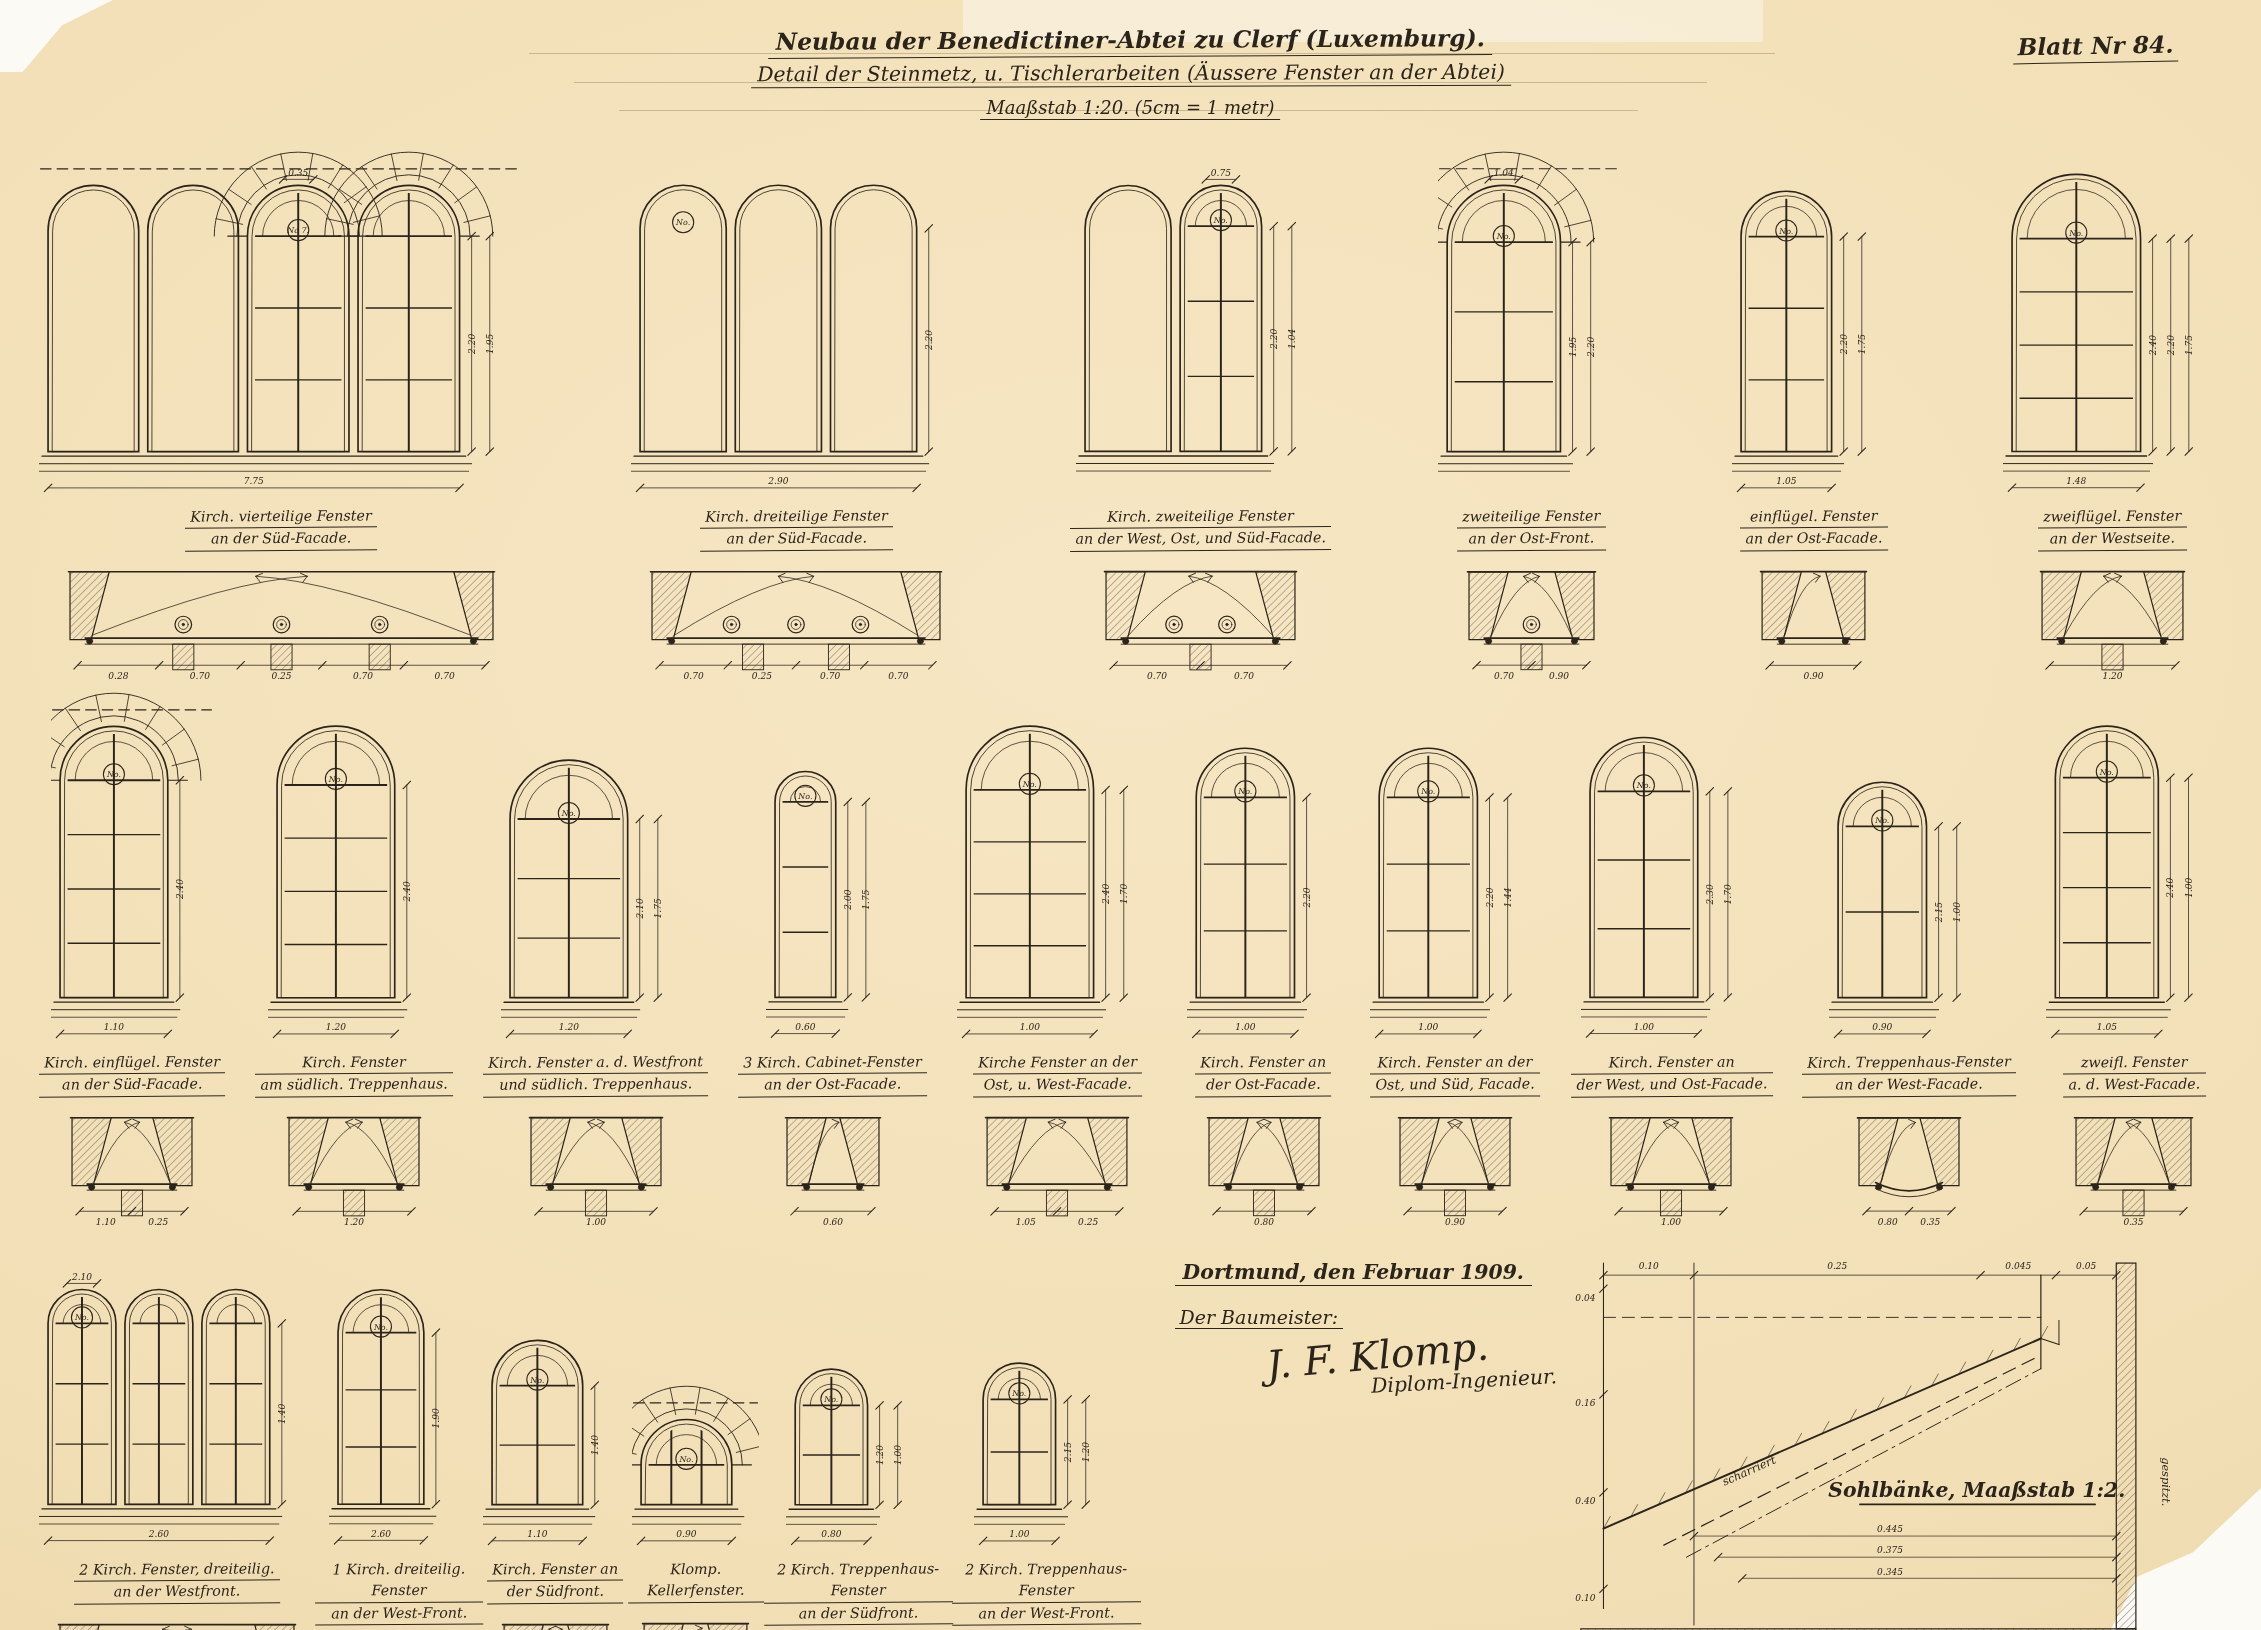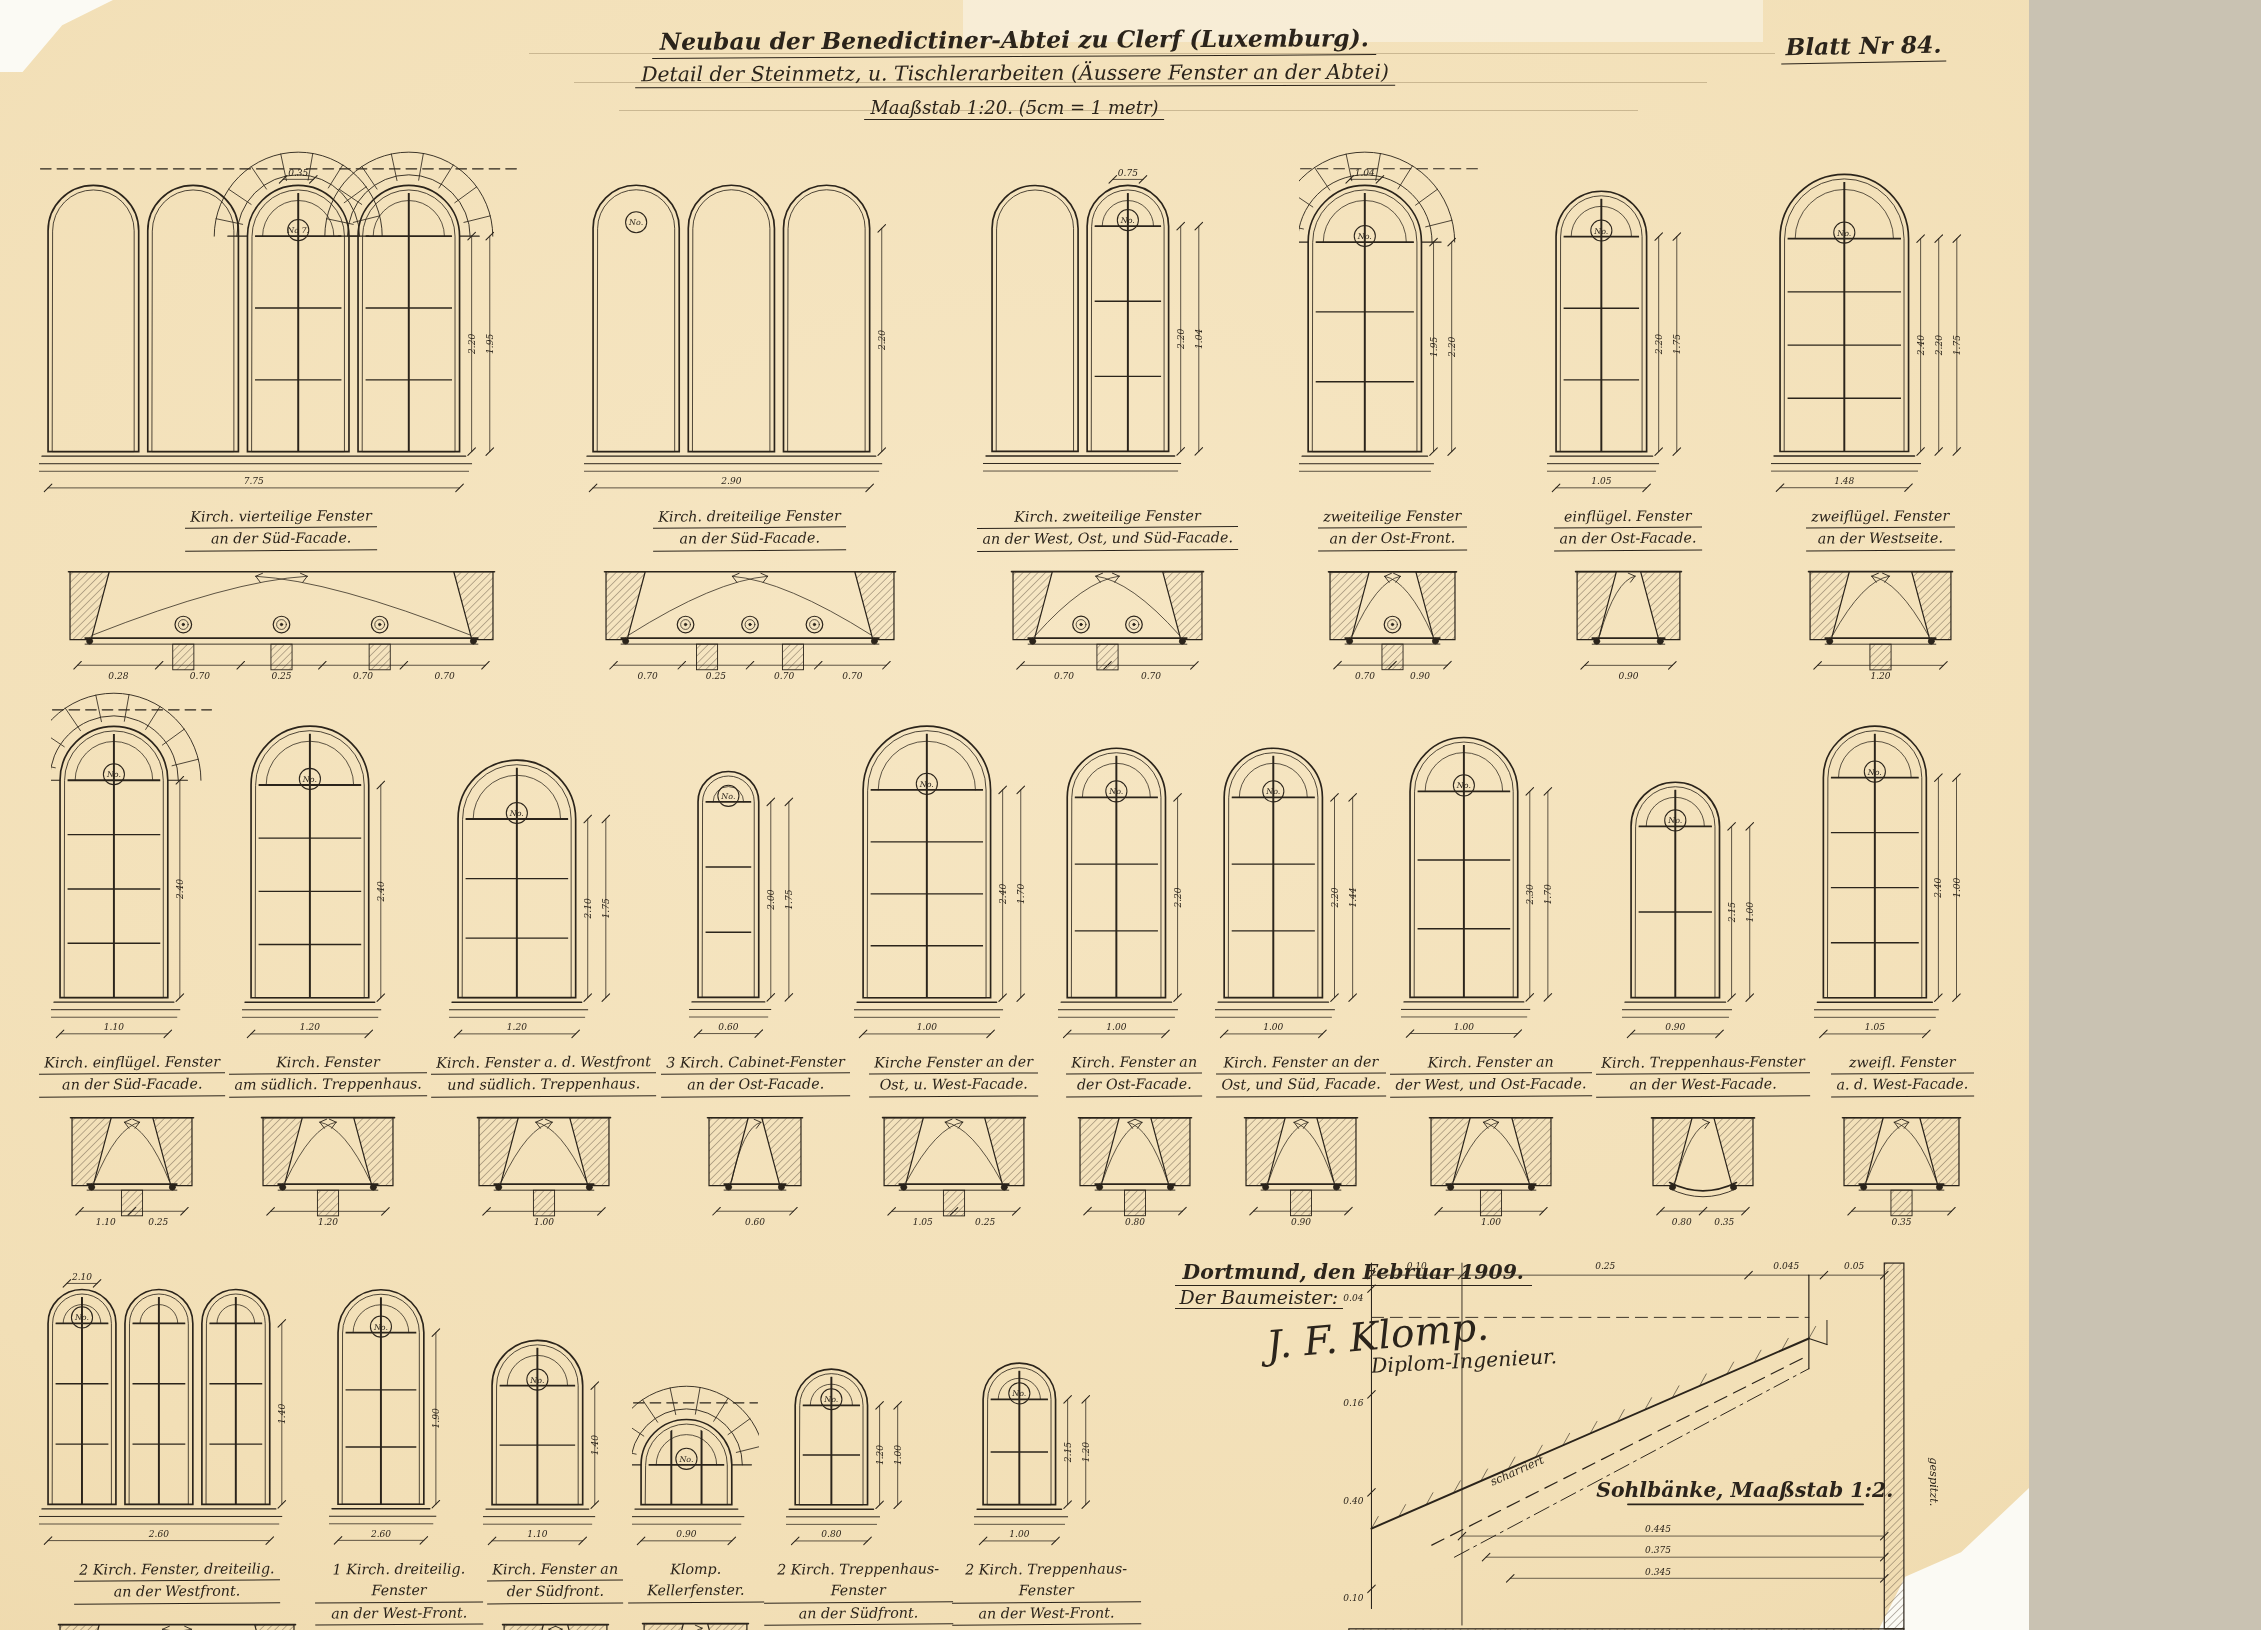--- a/index.html
+++ b/index.html
@@ -1,17 +1,17 @@
 <!DOCTYPE html>
 <html style="font-size:12px"><head>
 <meta charset="utf-8">
 <style>
   html,body{margin:0;padding:0;background:#c9c2b2;}
   .paper{
-    position:relative;width:2029px;height:1631px;overflow:hidden;
+    position:relative;width:2261px;height:1631px;overflow:hidden;
     background:
       radial-gradient(130% 110% at 50% 38%, #f6e6c3 0%, #f2dfb6 55%, #ecd5a6 85%, #e3c993 100%);
     font-family:"DejaVu Serif", serif; color:#2b241b;
   }
   .tear{position:absolute;background:#fbfaf4;}
   .tear-tl{left:0;top:0;width:113px;height:72px;clip-path:polygon(0 0,100% 0,55% 35%,20% 100%,0 100%);}
   .tear-top{left:963px;top:0;width:800px;height:42px;background:rgba(250,245,232,.6);}
   .tear-br{right:0;bottom:0;width:151px;height:143px;clip-path:polygon(100% 0,100% 100%,0 100%,18% 62%,55% 45%);}
   .rule{position:absolute;height:0.8px;background:rgba(80,58,25,.25);}
   .header{position:absolute;top:26px;left:50%;transform:translateX(-50%);text-align:center;z-index:3;}
@@ -26,21 +26,21 @@
   .col{display:flex;flex-direction:column;align-items:center;}
   .win-area{display:flex;align-items:flex-end;justify-content:center;}
   .h1{height:381px;} .h2{height:344px;} .h3{height:260px;}
   .caption{font-style:italic;font-size:14.3px;text-align:center;line-height:1.5;margin:6px 0 4.5px;transform:rotate(-.4deg);}
   .caption span{display:block;border-bottom:1.1px solid #2b241b;padding:0 5.3px 0;}
   .row3wrap{position:relative;display:flex;align-items:flex-start;}
   .row3-left{flex:0 0 1102px;display:flex;justify-content:space-between;align-items:flex-start;margin-top:45px;}
   .sohl{margin-left:auto;width:664px;}
   .signature{position:absolute;left:1136px;top:-32px;font-style:italic;z-index:2;}
   .sig-line1{font-size:20.4px;font-weight:bold;border-bottom:1.5px solid #2b241b;display:inline-block;padding:0 7.6px 0.8px;margin-top:44px;}
-  .sig-line2{font-size:19px;border-bottom:1.1px solid #2b241b;display:inline-block;padding:0 4.5px 0;margin-top:0;}
+  .sig-line2{font-size:19px;border-bottom:1.1px solid #2b241b;display:inline-block;padding:0 4.5px 0;margin-top:20px;}
   .sig-name{font-size:39px;margin:1.5px 0 0 91px;transform:rotate(-5deg);}
   .sig-title{font-size:20.4px;margin:-6px 0 0 196px;transform:rotate(-3deg);}
   svg line,svg path,svg circle,svg rect,svg polygon,svg polyline{stroke:#2b241b;fill:none;stroke-linecap:round;}
   svg text{fill:#2b241b;stroke:none;font-family:"DejaVu Serif",serif;font-style:italic;}
   svg .dim{font-size:12px;}
   svg .badge{font-size:10.5px;}
   svg .sohl-title{font-size:27px;font-weight:bold;}
   svg .sohl-note{font-size:15px;}
 </style>
 </head>

